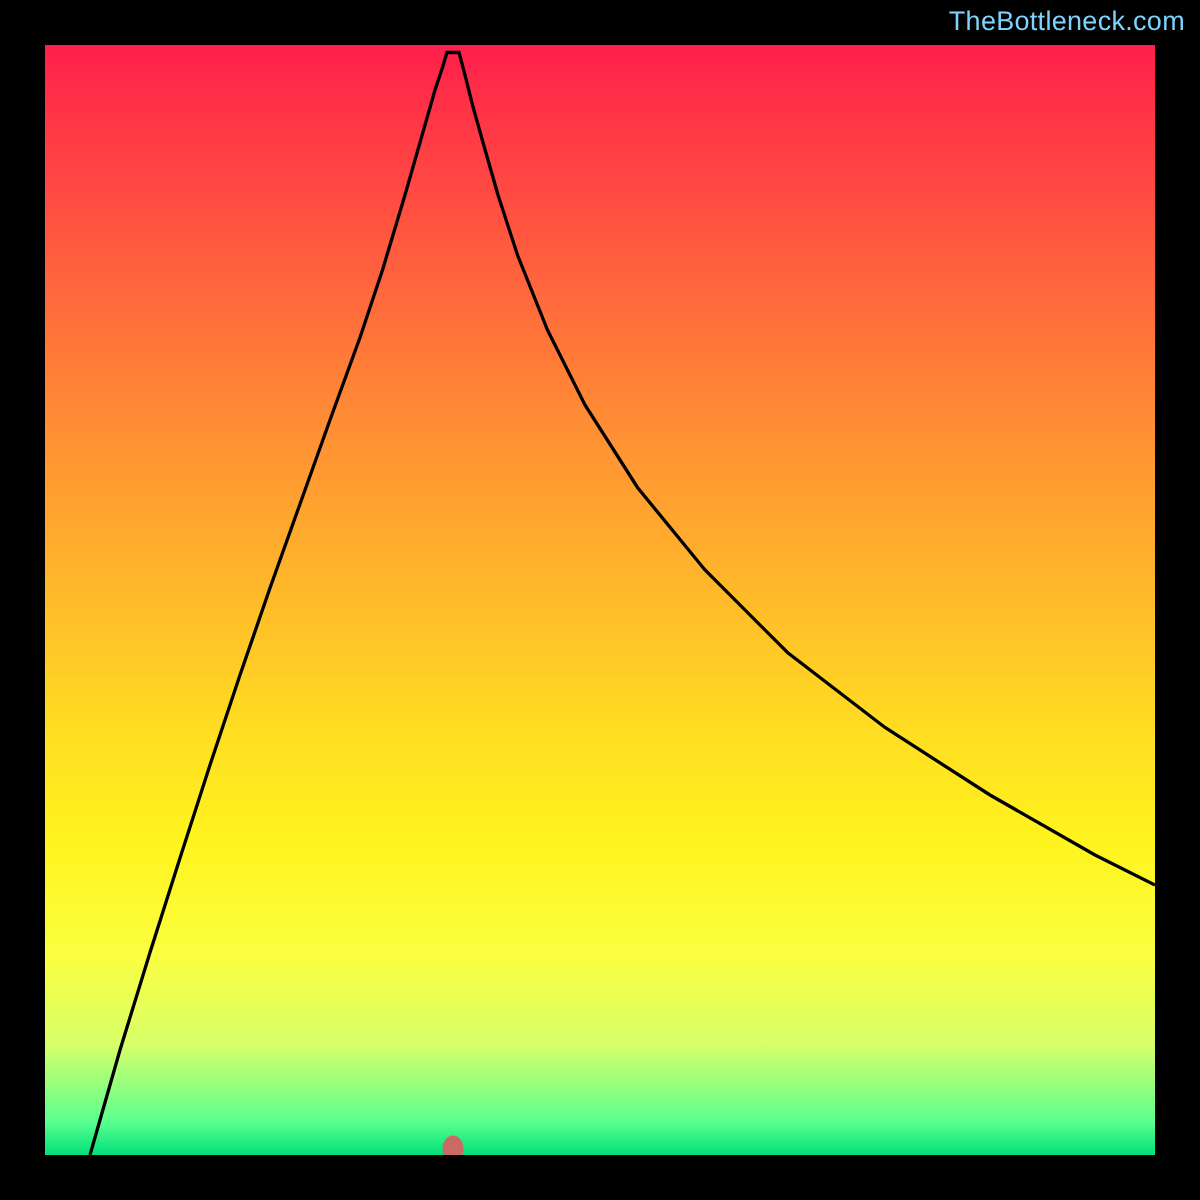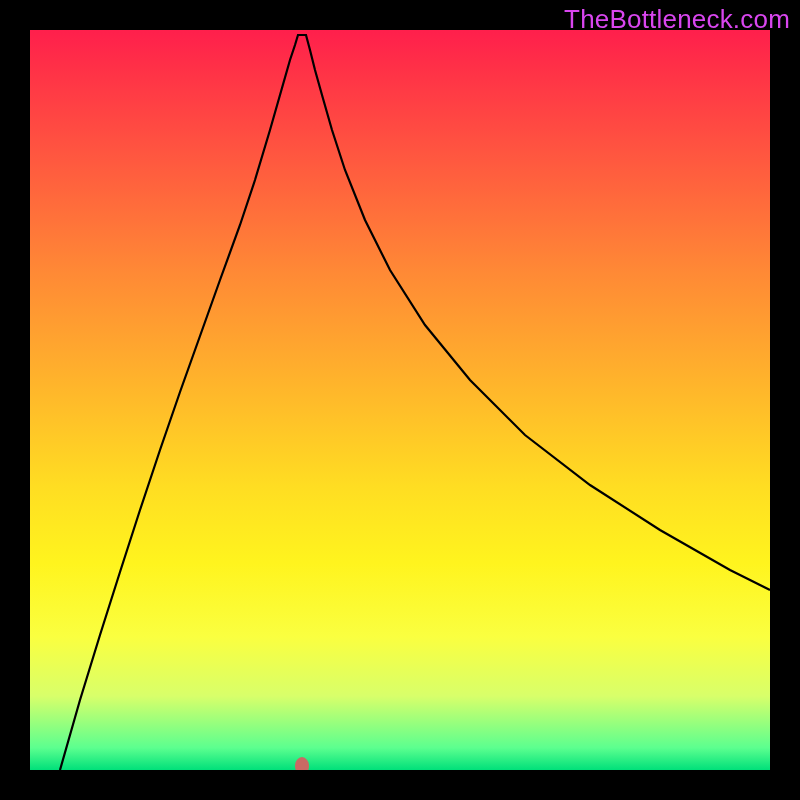--- a/index.html
+++ b/index.html
@@ -14,22 +14,22 @@
   .stage {
     position: relative;
     width: 800px;
     height: 800px;
     background: #000;
   }
   .watermark {
     position: absolute;
     top: 4px;
     right: 10px;
-    color: #d946ef;
-    font-size: 26px;
+    color: #7dd3fc;
+    font-size: 18px;
     font-weight: 500;
     letter-spacing: 0.2px;
     z-index: 5;
   }
   .plot-area {
     position: absolute;
     left: 30px;
     top: 30px;
     width: 740px;
     height: 740px;

